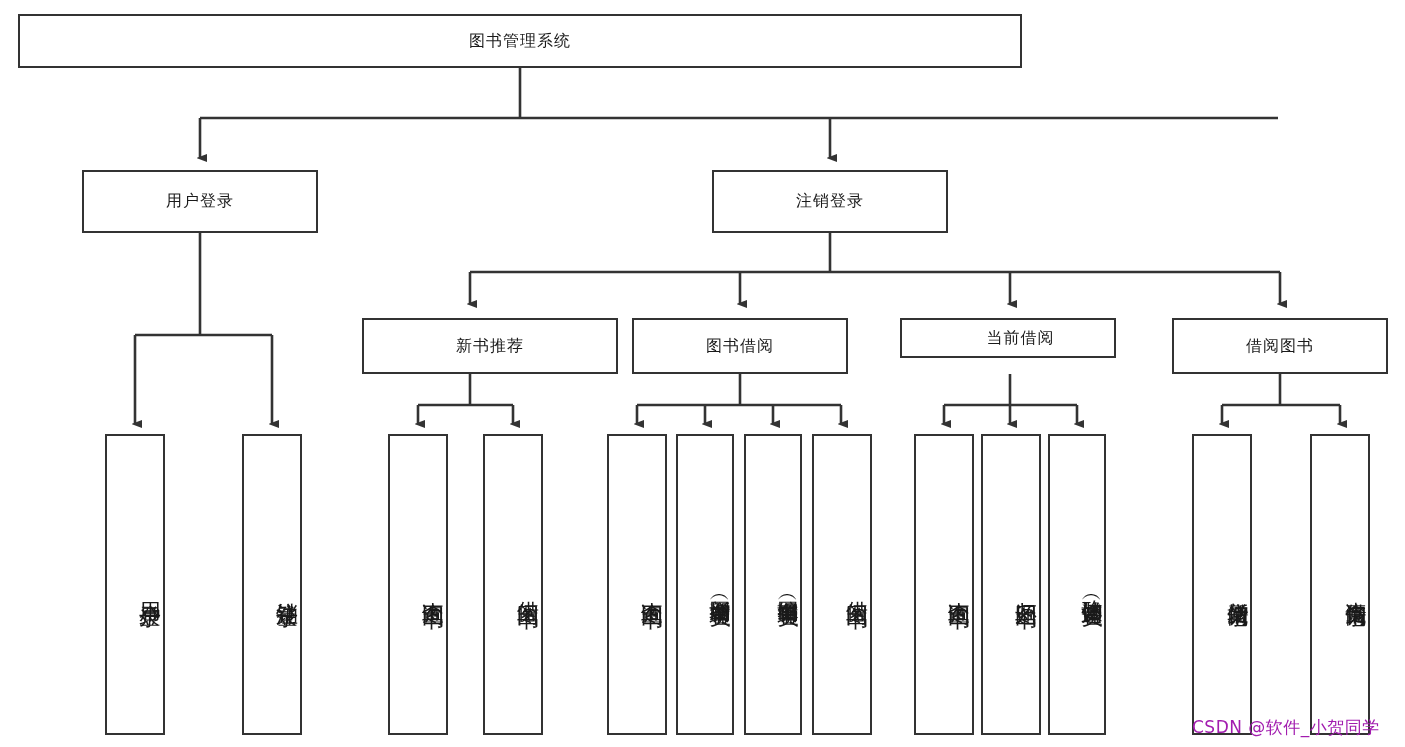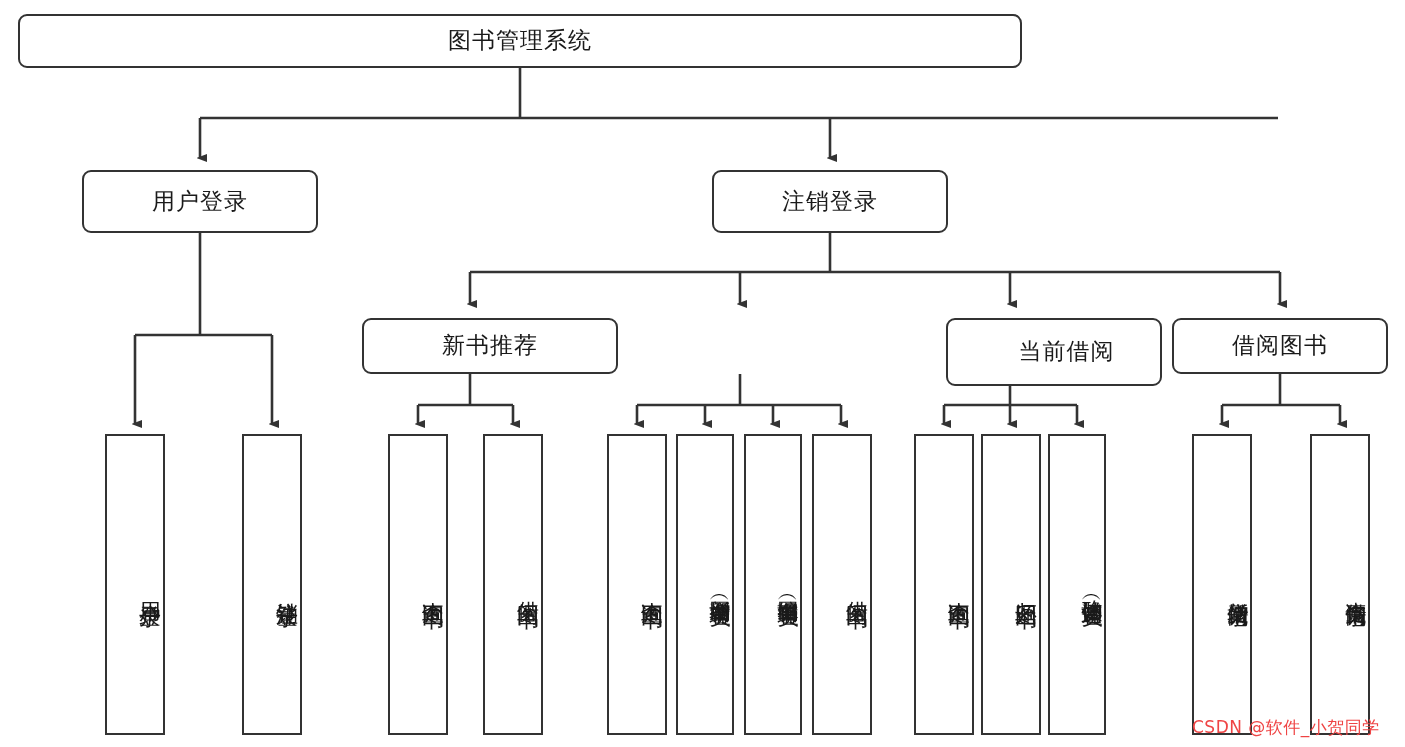--- a/index.html
+++ b/index.html
@@ -31,45 +31,44 @@
     box-sizing: border-box;
     border: 2px solid #333333;
     background: #ffffff;
     display: flex;
     align-items: center;
     justify-content: center;
     color: #1a1a1a;
     line-height: 1.18;
   }
   .node.horiz {
-    font-size: 23px;
+    font-size: 16px;
     letter-spacing: 1px;
     text-align: right;
-    border-radius: 9px;
   }
   .node.vert {
     writing-mode: vertical-rl;
     text-orientation: upright;
     font-size: 22px;
     letter-spacing: 2px;
     padding-top: 6px;
     align-items: flex-start;
     justify-content: center;
   }
   .node.vert.tall {
     font-size: 21px;
     letter-spacing: 1px;
   }
   .node-root {
     font-size: 24px;
   }
   .watermark {
     position: absolute;
     font-size: 17px;
-    color: #ef4444;
+    color: #a21caf;
     white-space: nowrap;
     letter-spacing: 0.5px;
     font-family: "DejaVu Sans", "Liberation Sans", sans-serif;
   }
 </style>
 </head>
 <body>
 
 <div id="canvas">
 
@@ -122,21 +121,22 @@
       <path d="M1340,405 L1340,424" marker-end="url(#arrow)"></path>
     </g>
   </svg>
 
   <div class="node horiz node-root" style="left:18px; top:14px; width:1004px; height:54px;">图书管理系统</div>
 
   <div class="node horiz" style="left:82px; top:170px; width:236px; height:63px;">用户登录</div>
   <div class="node horiz" style="left:712px; top:170px; width:236px; height:63px;">注销登录</div>
 
   <div class="node horiz" style="left:362px; top:318px; width:256px; height:56px;">新书推荐</div>
-  <div class="node horiz" style="left:946px; top:318px; width:216px; height:68px;padding-left:25px;">当前借阅</div>
+  <div class="node horiz" style="left:632px; top:318px; width:216px; height:56px;">图书借阅</div>
+  <div class="node horiz" style="left:900px; top:318px; width:216px; height:40px;padding-left:25px;">当前借阅</div>
   <div class="node horiz" style="left:1172px; top:318px; width:216px; height:56px;">借阅图书</div>
 
   <div class="node vert" style="left:105px; top:434px; width:60px; height:301px;">用户登录</div>
   <div class="node vert" style="left:242px; top:434px; width:60px; height:301px;">注销登录</div>
 
   <div class="node vert" style="left:388px; top:434px; width:60px; height:301px;">查询图书</div>
   <div class="node vert" style="left:483px; top:434px; width:60px; height:301px;">借阅图书</div>
 
   <div class="node vert" style="left:607px; top:434px; width:60px; height:301px;">查询图书</div>
   <div class="node vert tall" style="left:676px; top:434px; width:58px; height:301px;">新增图书（管理员）</div>

